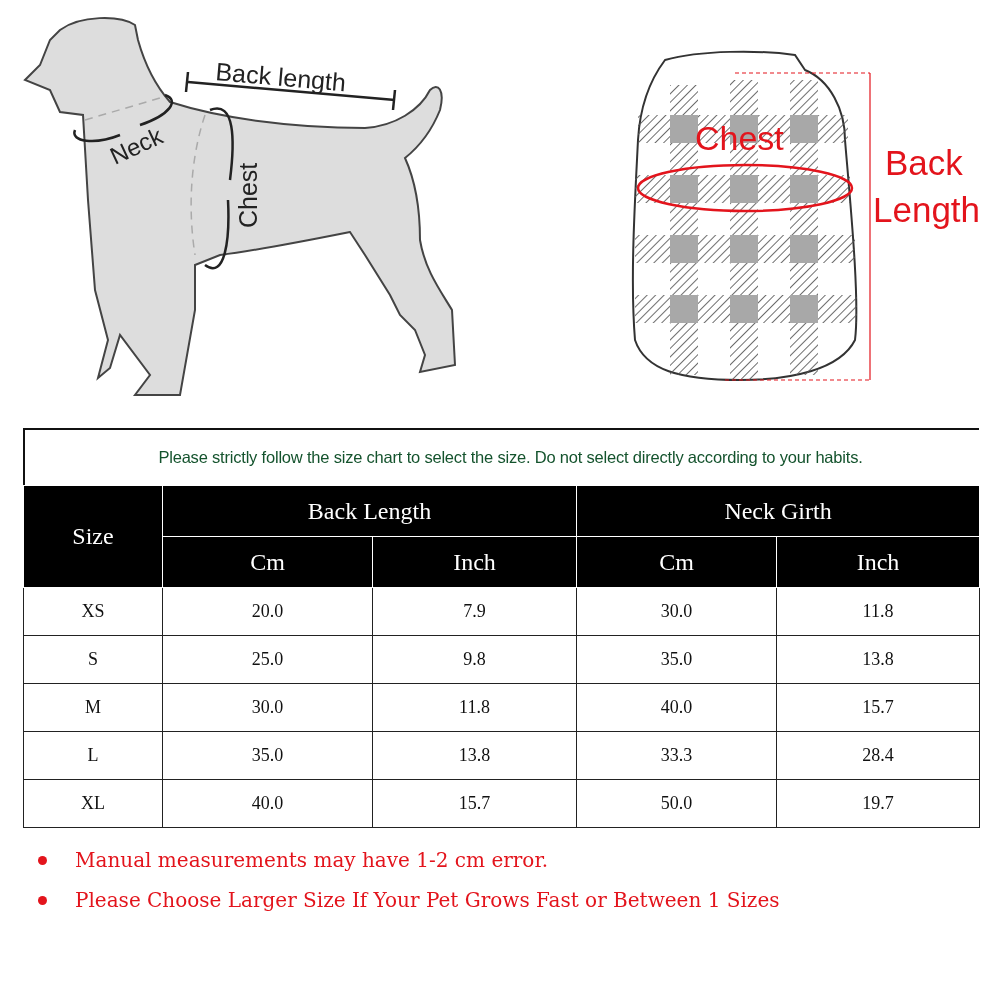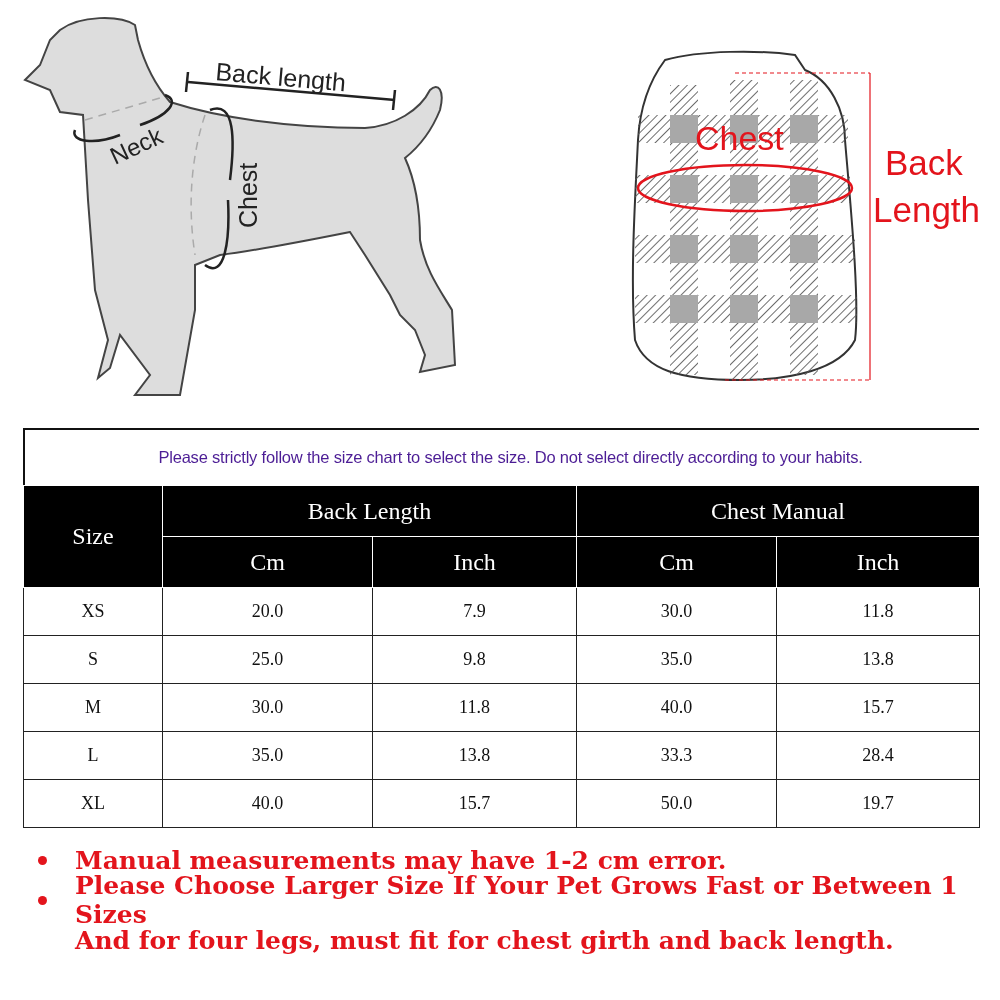--- a/index.html
+++ b/index.html
@@ -1,27 +1,27 @@
 <!DOCTYPE html>
 <html><head>
 <meta charset="utf-8">
 <style>
   html, body { margin: 0; padding: 0; background: #ffffff; }
   body { width: 1000px; height: 1000px; position: relative; overflow: hidden; font-family: "Liberation Sans", sans-serif; }
   .dog-fig { position: absolute; left: 20px; top: 10px; width: 500px; height: 390px; }
   .vest-fig { position: absolute; left: 620px; top: 50px; width: 380px; height: 340px; }
   .table-wrap { position: absolute; left: 23px; top: 428px; width: 956px; }
-  .notice { height: 55px; border: 2px solid #111; border-bottom: none; border-right: none; display: flex; align-items: center; justify-content: center; color: #4c1d95; font-size: 16.5px; font-family: "Liberation Sans", sans-serif; letter-spacing: -0.2px; padding-left: 17px; }
+  .notice { height: 55px; border: 2px solid #111; border-bottom: none; border-right: none; display: flex; align-items: center; justify-content: center; color: #14532d; font-size: 16.5px; font-family: "Liberation Sans", sans-serif; letter-spacing: -0.2px; padding-left: 17px; }
   table { border-collapse: collapse; width: 956px; table-layout: fixed; font-family: "Liberation Serif", serif; }
   th { background: #000; color: #fff; font-weight: normal; font-size: 24px; border: 1px solid #fff; }
   th.hdr-top { height: 48px; }
   th.hdr-sub { height: 48px; }
   td { text-align: center; font-size: 18px; color: #111; border: 1px solid #222; height: 45px; }
   tr.row td { border-left: 1.5px solid #222; }
-  .notes { position: absolute; left: 38px; top: 840px; font-family: "DejaVu Serif", serif; color: #e3141c; font-size: 25px; font-weight: bold; }
+  .notes { position: absolute; left: 38px; top: 840px; font-family: "DejaVu Serif", serif; color: #e3141c; font-size: 20px; font-weight: normal; }
   .note { display: flex; align-items: center; height: 40px; }
   .bullet { width: 9px; height: 9px; border-radius: 50%; background: #e3141c; margin-right: 28px; flex: none; }
   .note.cont { padding-left: 37px; }
 </style>
 </head>
 <body>
 
 <svg class="dog-fig" viewBox="0 0 500 390" xmlns="http://www.w3.org/2000/svg">
   <path d="M40,20 C60,5 100,5 115,15 L118,30 C125,55 135,75 150,92 C200,108 270,118 345,118 C375,116 400,100 410,80 C418,72 425,80 420,100 C410,125 395,140 385,148 C395,170 400,200 400,230 C405,260 420,280 432,300 L435,355 L400,362 L405,345 L395,320 L380,305 L370,285 L345,245 L330,222 C290,230 240,240 200,245 L175,255 L175,300 L160,385 L115,385 L130,365 L100,325 L90,358 L78,368 L88,330 L75,280 L68,190 L63,105 L40,102 L30,80 L5,70 L20,55 L30,30 Z" fill="#dddddd" stroke="#444" stroke-width="2"></path>
   <path d="M65,110 L140,88" stroke="#aaa" stroke-width="1.5" stroke-dasharray="8,6" fill="none"></path>
@@ -97,21 +97,21 @@
       <col style="width:139px">
         <col style="width:210px">
         <col style="width:204px">
         <col style="width:200px">
         <col style="width:203px">
     </colgroup>
     <thead>
       <tr>
         <th rowspan="2">Size</th>
         <th colspan="2" class="hdr-top">Back Length</th>
-        <th colspan="2" class="hdr-top">Chest Manual</th>
+        <th colspan="2" class="hdr-top">Neck Girth</th>
       </tr>
       <tr>
         <th class="hdr-sub">Cm</th>
         <th class="hdr-sub">Inch</th>
         <th class="hdr-sub">Cm</th>
         <th class="hdr-sub">Inch</th>
       </tr>
     </thead>
     <tbody>
       <tr class="row">
@@ -155,16 +155,13 @@
 
 <div class="notes">
   <div class="note">
     <span class="bullet"></span>
     <span>Manual measurements may have 1-2 cm error.</span>
   </div>
   <div class="note">
     <span class="bullet"></span>
     <span>Please Choose Larger Size If Your Pet Grows Fast or Between 1 Sizes</span>
   </div>
-  <div class="note cont">
-    <span>And for four legs, must fit for chest girth and back length.</span>
-  </div>
 </div>
 
 </body></html>

